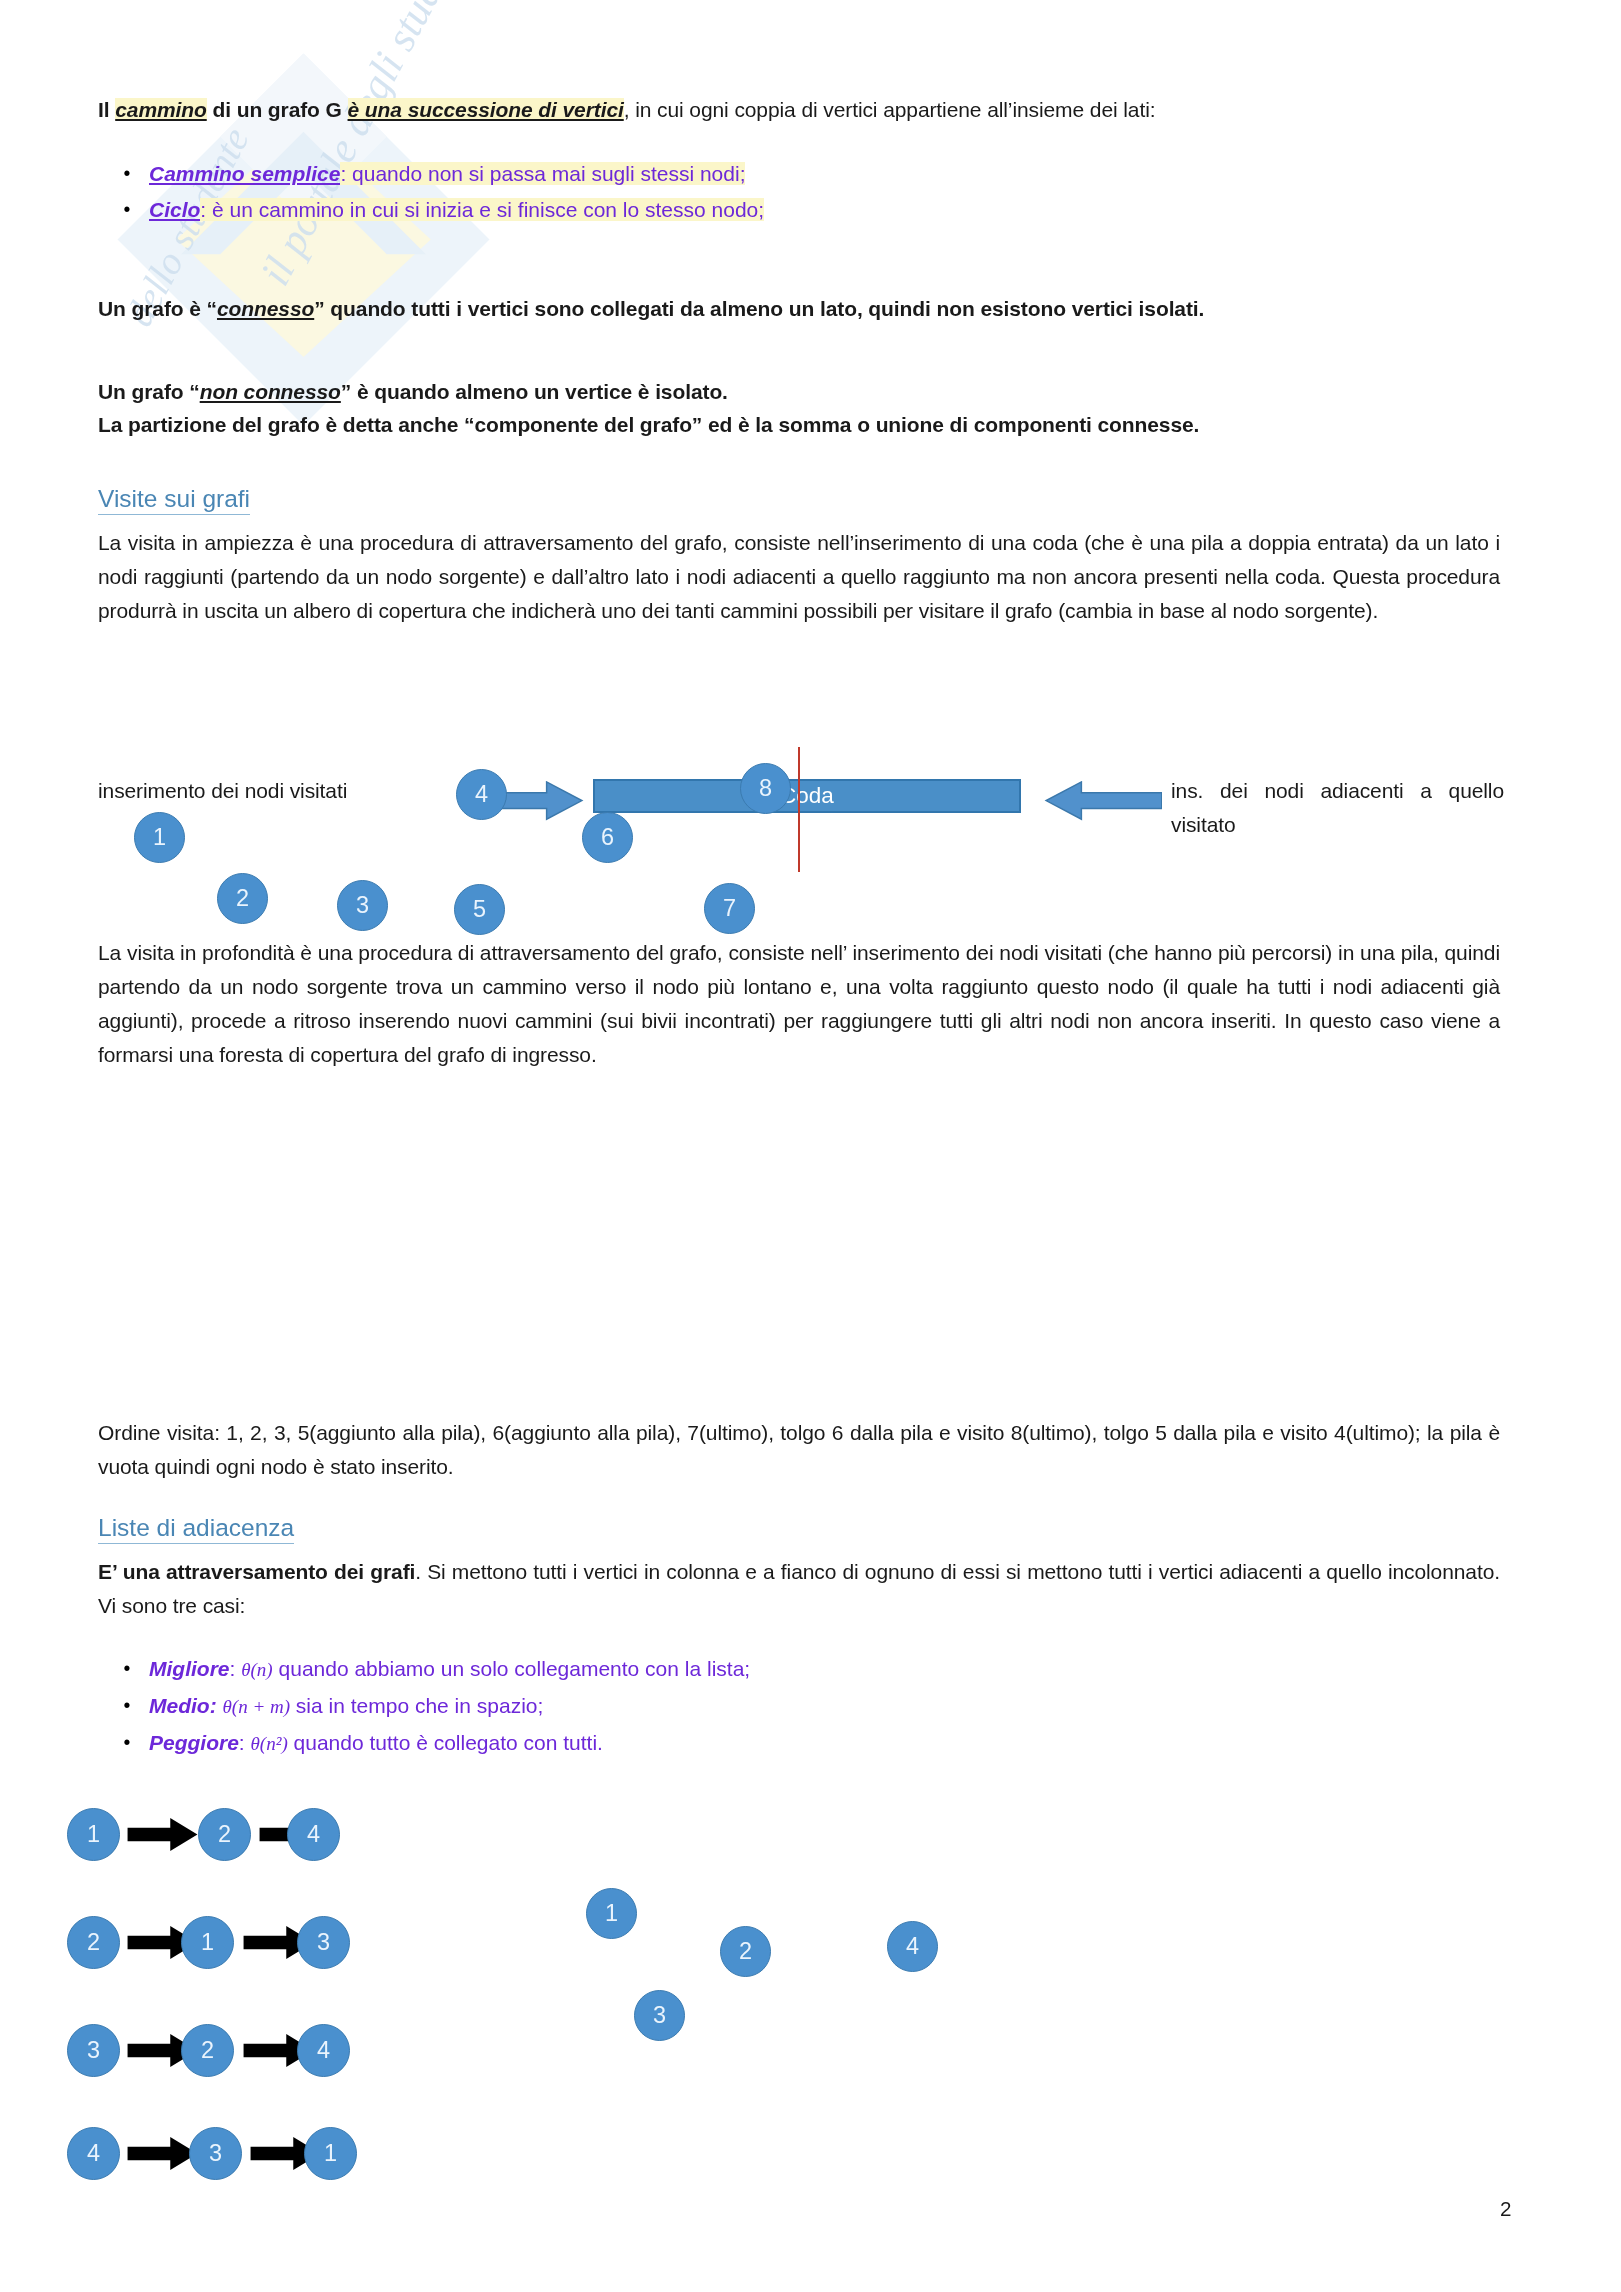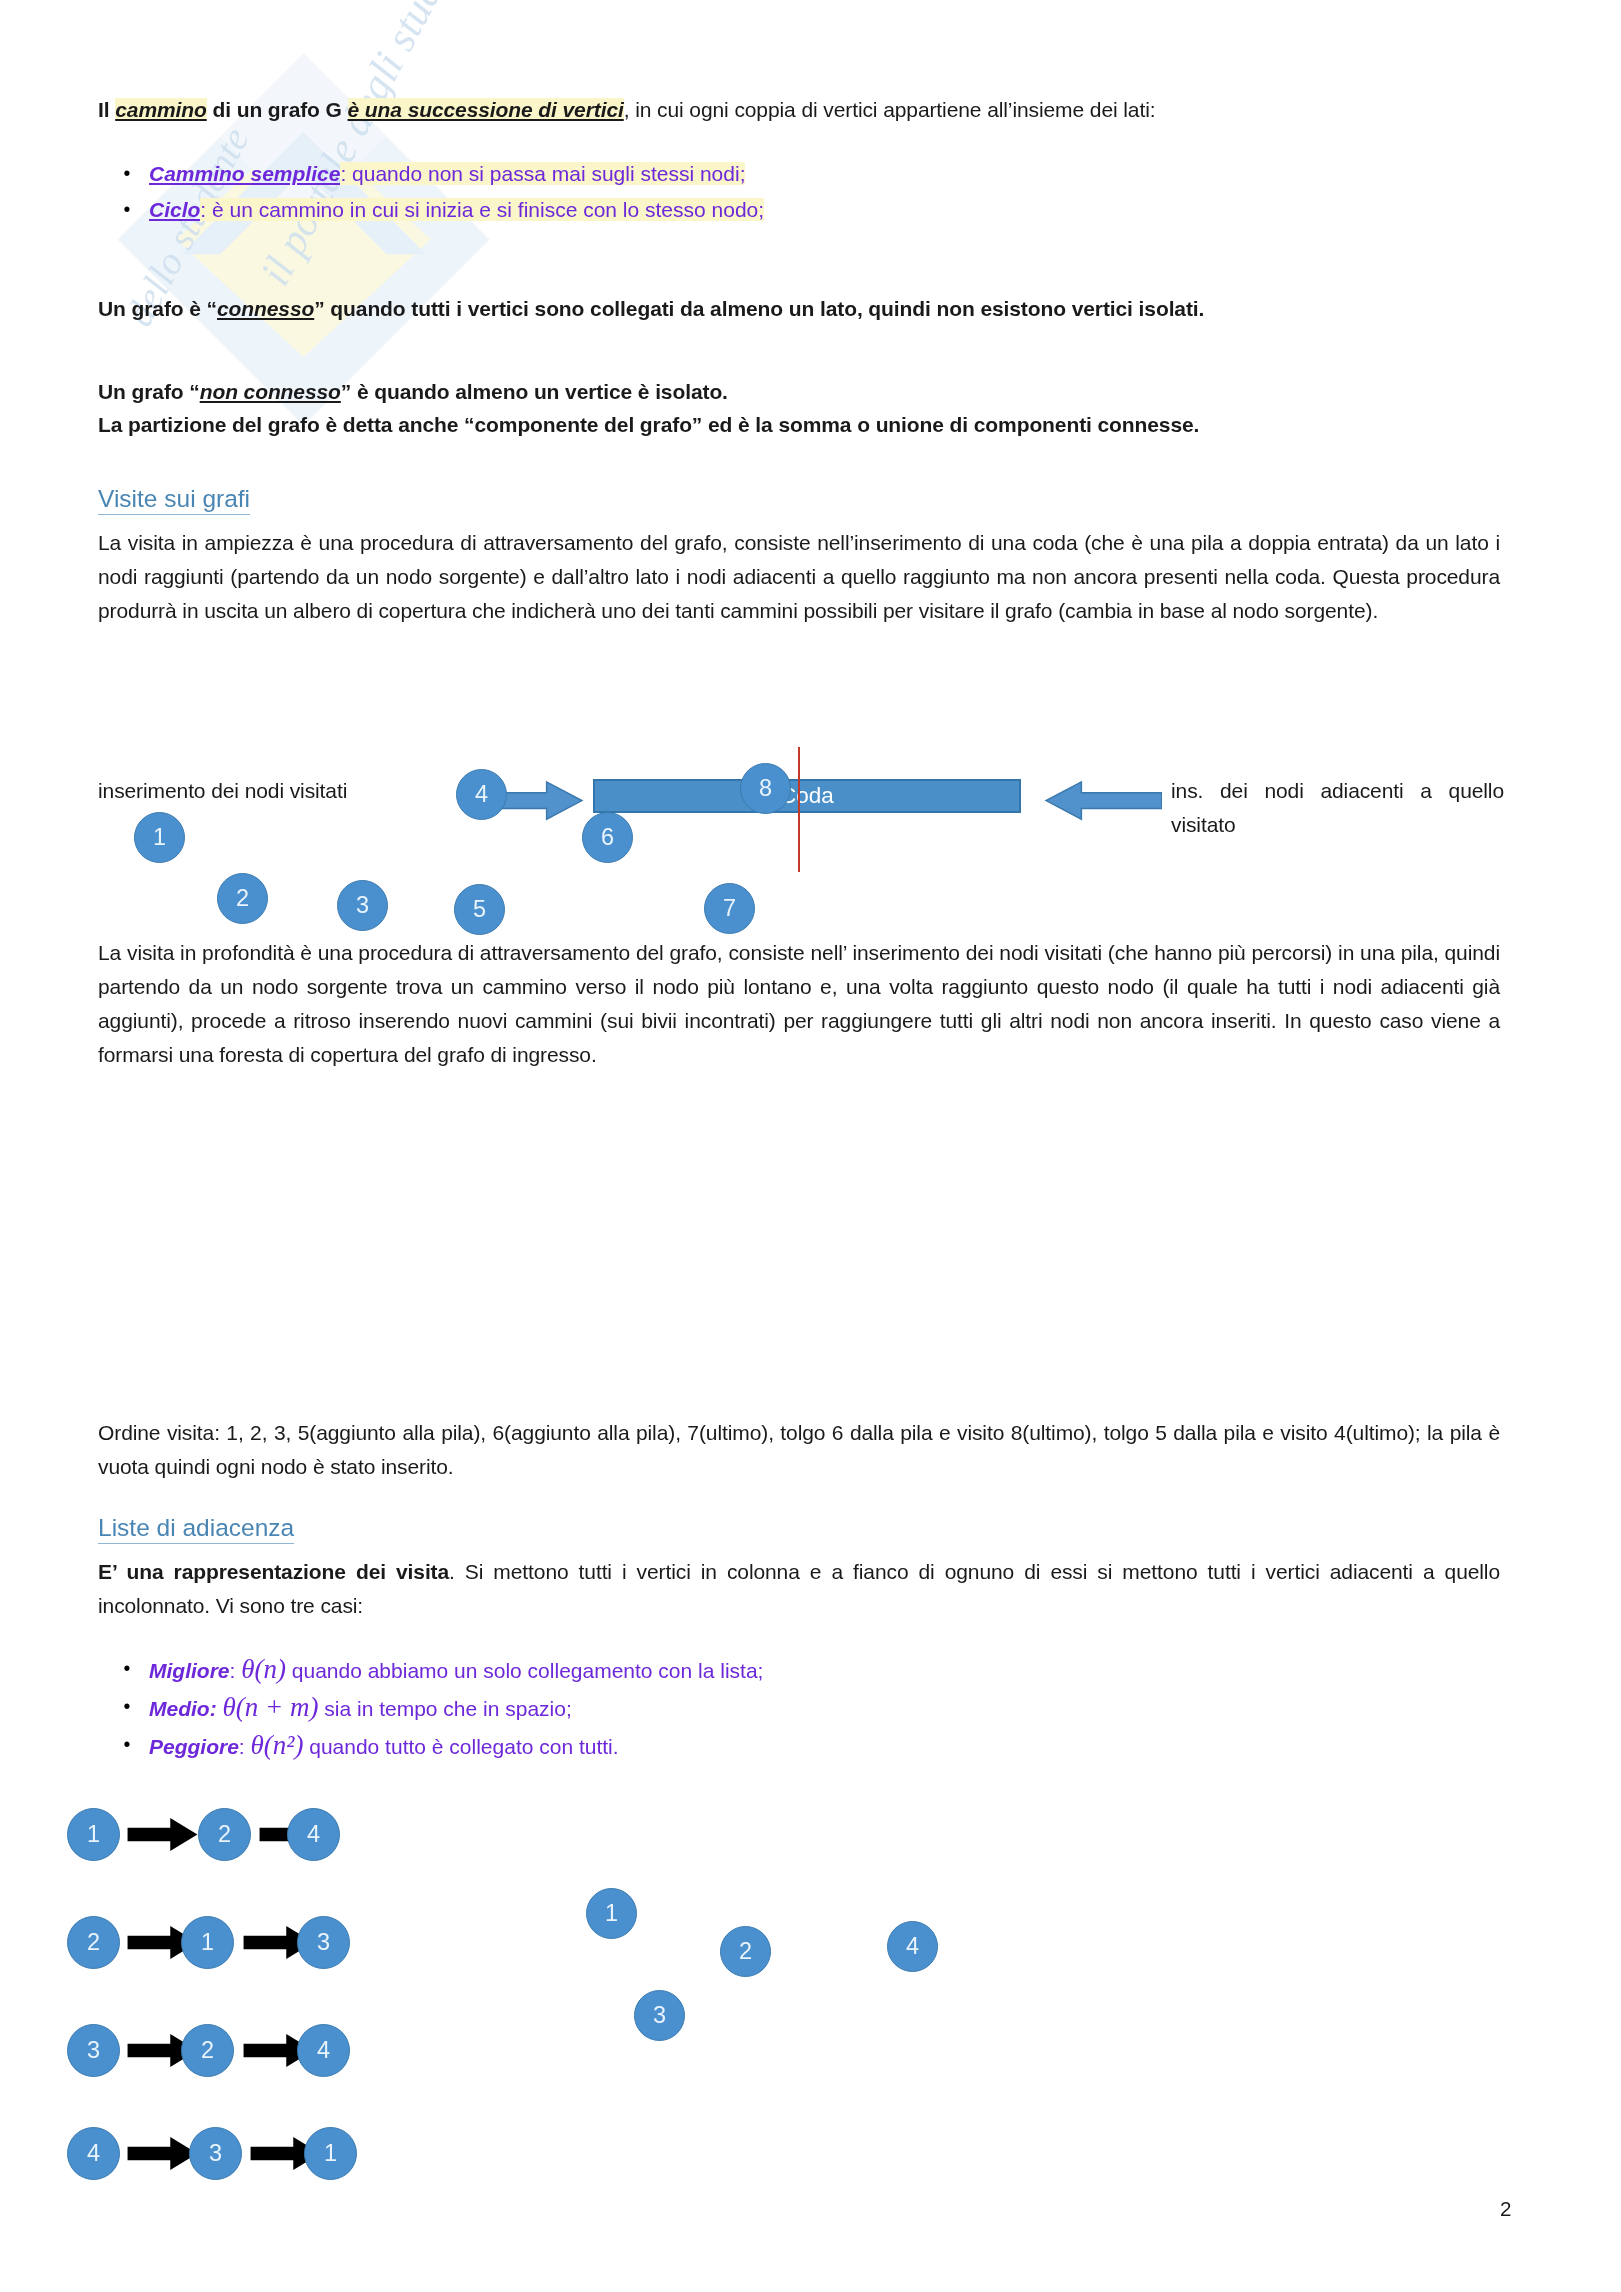--- a/index.html
+++ b/index.html
@@ -97,21 +97,21 @@
     left: 25.5px;
     top: -1px;
     font-size: 19.6px;
     color: #000;
   }
 
   
   .mth {
     font-family: "Liberation Serif", serif;
     font-style: italic;
-    font-size: 27px;
+    font-size: 19px;
   }
 
   
   .coda-wrap { position: absolute; }
   .coda-box {
     position: absolute;
     background: #4a8fc8;
     border: 2px solid #3276ad;
     box-sizing: border-box;
     display: flex;
@@ -234,21 +234,21 @@
       <div class="gnode" style="left:454px; top:590px; width:51px; height:51px;">5</div>
       <div class="gnode" style="left:582px; top:518px; width:51px; height:51px;">6</div>
       <div class="gnode" style="left:704px; top:589px; width:51px; height:51px;">7</div>
       <div class="gnode" style="left:740px; top:469px; width:51px; height:51px;">8</div>
     </div>
 
     <div class="para justified" style="left:98px; top:1416px; width:1402px;">Ordine visita: 1, 2, 3, 5(aggiunto alla pila), 6(aggiunto alla pila), 7(ultimo), tolgo 6 dalla pila e visito 8(ultimo), tolgo 5 dalla pila e visito 4(ultimo); la pila è vuota quindi ogni nodo è stato inserito.</div>
 
     <div class="heading" style="left:98px; top:1514px;">Liste di adiacenza</div>
     <div class="para justified" style="left:98px; top:1555px; width:1402px;">
-      <span class="b">E’ una rappresentazione dei visita</span><span>. Si mettono tutti i vertici in colonna e a fianco di ognuno di essi si mettono tutti i vertici adiacenti a quello incolonnato. Vi sono tre casi:</span>
+      <span class="b">E’ una attraversamento dei grafi</span><span>. Si mettono tutti i vertici in colonna e a fianco di ognuno di essi si mettono tutti i vertici adiacenti a quello incolonnato. Vi sono tre casi:</span>
     </div>
 
     <ul class="bullets" style="left:98px; top:1652px; width:1392px;">
       <li>
         <span class="bi">Migliore</span><span>: </span><span class="mth">θ(n)</span><span> quando abbiamo un solo collegamento con la lista;</span>
       </li>
       <li>
         <span class="bi">Medio:</span><span> </span><span class="mth">θ(n + m)</span><span> sia in tempo che in spazio;</span>
       </li>
       <li>

